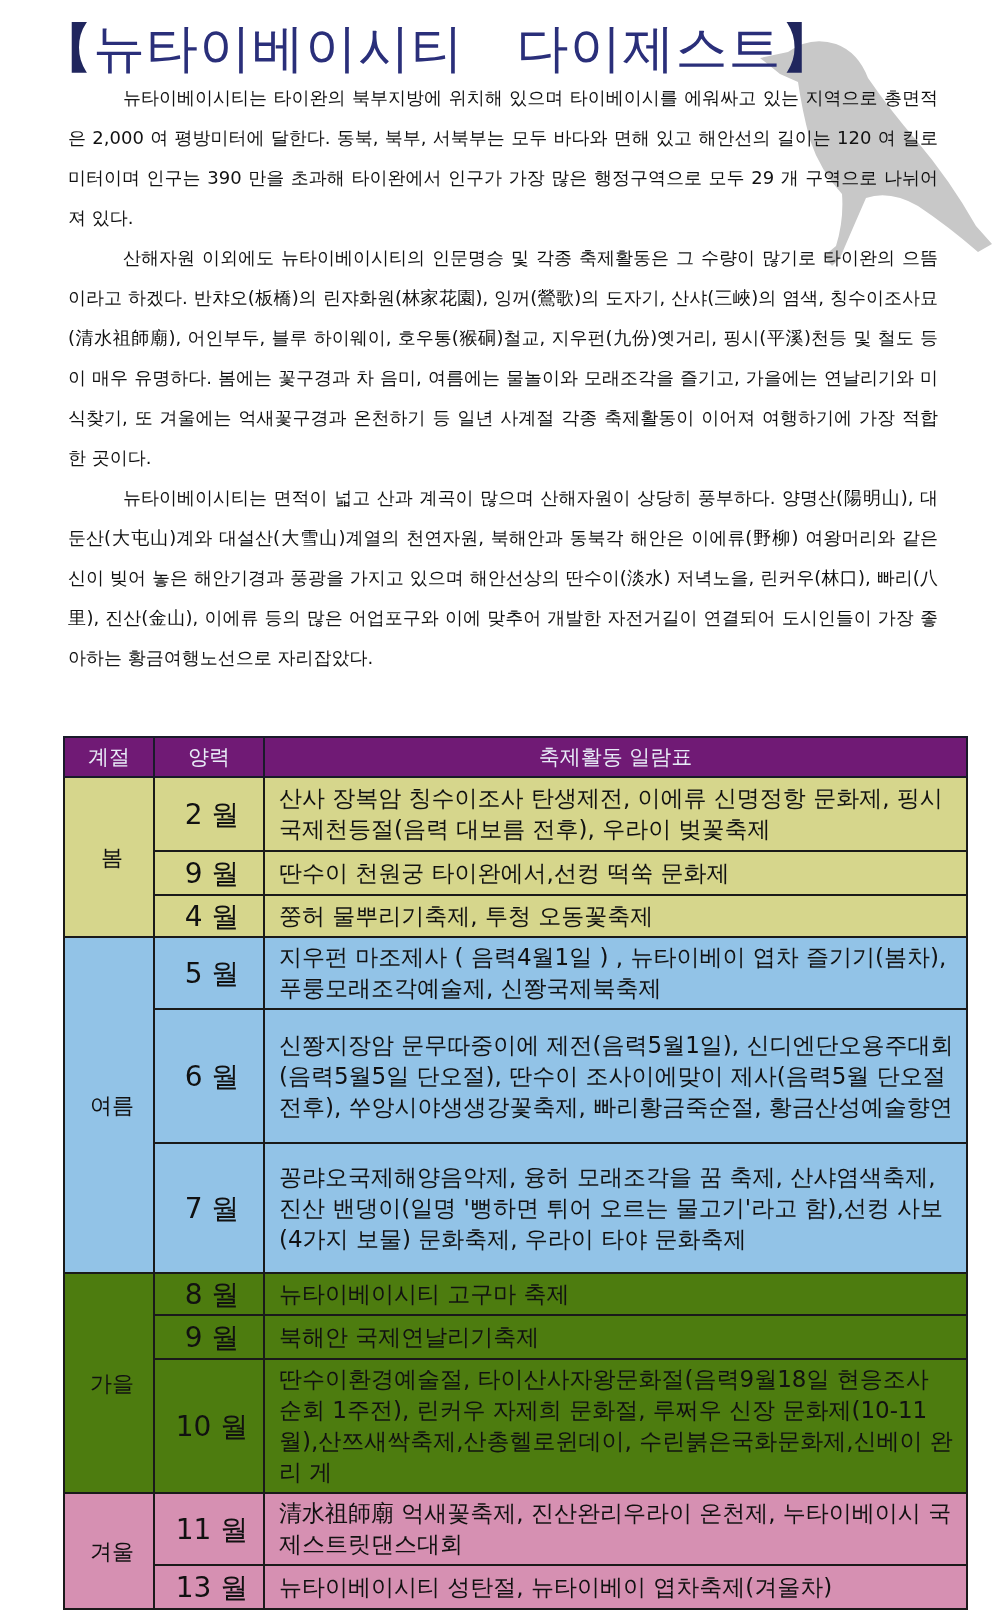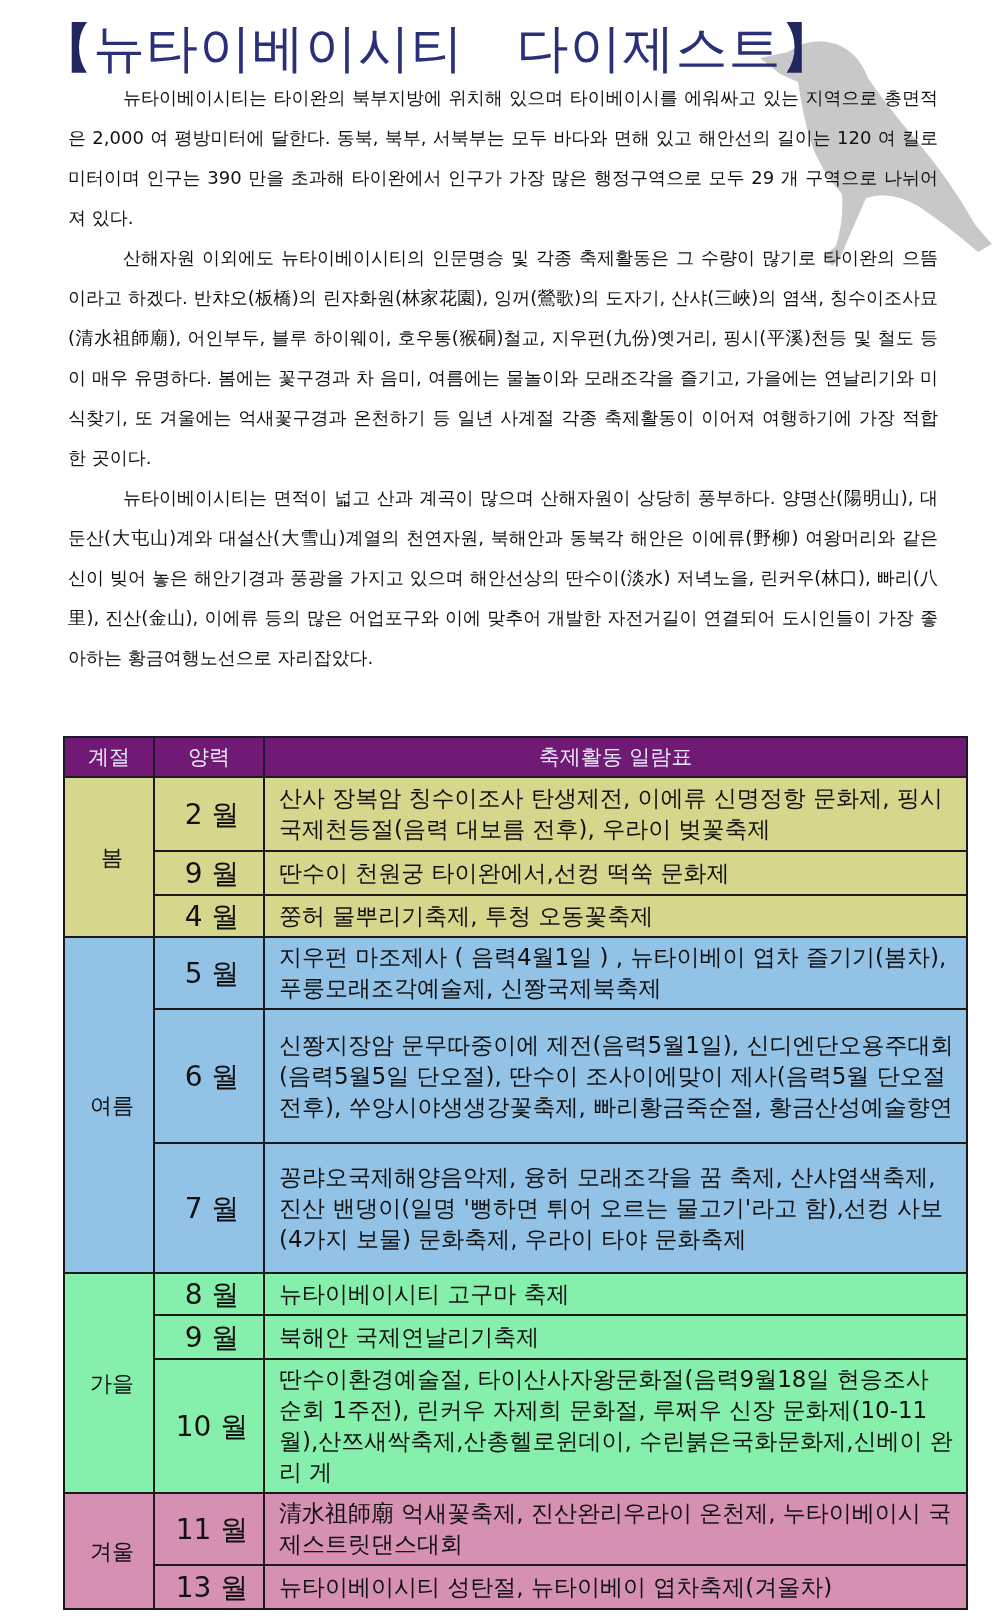--- a/index.html
+++ b/index.html
@@ -9,21 +9,21 @@
     .title .br { color:#20265e; font-weight:bold; }
     .body-text { position:absolute; left:68px; top:78px; width:870px; z-index:1; font-size:18px; line-height:40px; text-align:justify; }
     .body-text p { margin:0; text-indent:55px; }
     table.fest { position:absolute; left:63px; top:736px; width:905px; border-collapse:collapse; z-index:1; font-size:23px; }
     table.fest th { background:#701a75; color:#e8ecf8; font-weight:normal; height:36px; border:2px solid #1a1a2a; font-size:21px; }
     table.fest td { border:2px solid #1a1a1a; padding:2px 8px 2px 14px; line-height:31px; vertical-align:middle; }
     td.season { text-align:center; width:66px; font-size:22px; }
     td.month { text-align:center; width:86px; font-size:28px; padding:2px 4px; }
     tr.spring td { background:#d6d68c; }
     tr.summer td { background:#92c3e7; }
-    tr.autumn td { background:#86efac; }
+    tr.autumn td { background:#4d7c0f; }
     tr.winter td { background:#d690b2; }
     th.col-season { width:84px; }
     th.col-month { width:104px;margin-left:34px; }
   </style>
 </head>
 <body>
 
 <svg class="bird" viewBox="0 0 260 260">
   <path d="M20 28 L48 22 Q70 6 96 14 Q118 22 128 48 Q150 80 176 110 Q210 150 236 196 L252 214 L238 222 Q208 196 178 176 Q150 160 126 168 Q112 200 100 228 L92 236 L84 226 L96 216 Q104 190 102 164 Q80 140 70 110 Q62 80 58 52 L40 44 Z" fill="#c8c8c8"></path>
 </svg>

